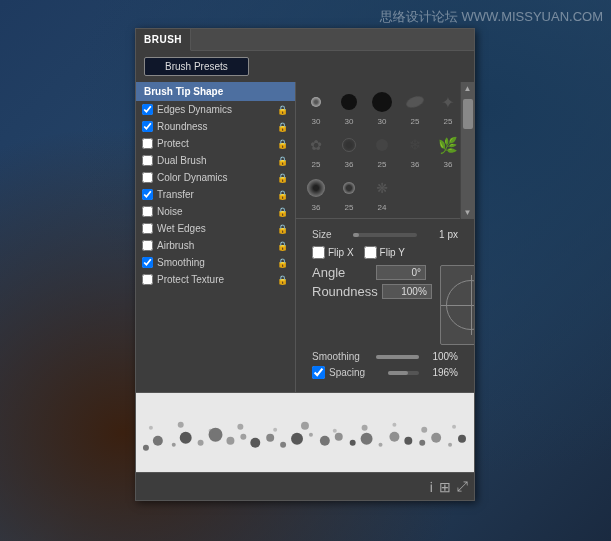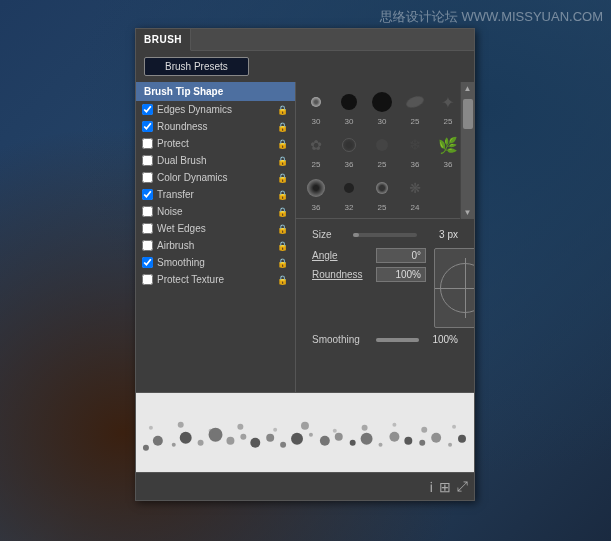--- a/index.html
+++ b/index.html
@@ -188,23 +188,22 @@
       flex-direction: column;
       gap: 4px;
     }
     .field-row {
       display: flex;
       align-items: center;
       gap: 4px;
     }
     .field-label {
       min-width: 60px;
-      font-size: 10px;
+      font-size: 13px;
       color: #ccc;
-      text-decoration: underline;
     }
     .field-value {
       background: #555;
       border: 1px solid #777;
       color: #ddd;
       font-size: 10px;
       padding: 1px 4px;
       width: 50px;
       text-align: right;
     }
@@ -460,26 +459,20 @@
           </div>
 
           <div class="brush-cell">
             <div class="brush-preview">
                 <div style="width:18px;height:18px;border-radius:50%;background:radial-gradient(circle,#222 20%,#777 70%,transparent 100%);"></div>
               </div>
             <span class="brush-number">36</span>
           </div>
           <div class="brush-cell">
             <div class="brush-preview">
-                <div style="width:10px;height:10px;border-radius:50%;background:#222;"></div>
-              </div>
-            <span class="brush-number">32</span>
-          </div>
-          <div class="brush-cell">
-            <div class="brush-preview">
                 <div style="width:12px;height:12px;border-radius:50%;background:radial-gradient(circle,#333 30%,#aaa 90%);"></div>
               </div>
             <span class="brush-number">25</span>
           </div>
           <div class="brush-cell">
             <div class="brush-preview">
                 <div style="font-size:14px;color:#555;">❋</div>
               </div>
             <span class="brush-number">24</span>
           </div>
@@ -491,23 +484,33 @@
         </div>
       </div>
 
       <div class="controls-area">
 
         <div class="size-row">
           <span class="size-label">Size</span>
           <div class="slider-track" style="flex:1;">
             <div class="slider-fill" style="width:10%;"></div>
           </div>
-          <span class="size-value">3 px</span>
-        </div>
-
+          <span class="size-value">1 px</span>
+        </div>
+
+        <div class="flip-row">
+          <div class="flip-check">
+            <input type="checkbox" style="">
+            <span>Flip X</span>
+          </div>
+          <div class="flip-check">
+            <input type="checkbox" style="">
+            <span>Flip Y</span>
+          </div>
+        </div>
 
         <div class="angle-roundness-row">
           <div class="angle-roundness-fields">
             <div class="field-row">
               <span class="field-label">Angle</span>
               <input class="field-value" type="text" value="0°" readonly="" style="background: rgb(85, 85, 85); border: 1px solid rgb(119, 119, 119); color: rgb(221, 221, 221); font-size: 10px; padding: 1px 4px; width: 50px;">
             </div>
             <div class="field-row">
               <span class="field-label">Roundness</span>
               <input class="field-value" type="text" value="100%" readonly="" style="background: rgb(85, 85, 85); border: 1px solid rgb(119, 119, 119); color: rgb(221, 221, 221); font-size: 10px; padding: 1px 4px; width: 50px;">
@@ -524,20 +527,28 @@
         </div>
 
         <div class="hardness-row">
           <span style="min-width:60px;font-size:10px;color:#ccc;">Smoothing</span>
           <div class="slider-track" style="flex:1;">
             <div class="slider-fill" style="width:100%;"></div>
           </div>
           <span style="font-size:10px;color:#ddd;min-width:35px;text-align:right;">100%</span>
         </div>
 
+        <div class="spacing-row">
+          <input type="checkbox" checked="" style="">
+          <span style="min-width:55px;font-size:10px;color:#ccc;">Spacing</span>
+          <div class="slider-track" style="flex:1;">
+            <div class="slider-fill" style="width:65%;"></div>
+          </div>
+          <span style="font-size:10px;color:#ddd;min-width:35px;text-align:right;">196%</span>
+        </div>
       </div>
     </div>
   </div>
 
   <div class="preview-area">
     <svg class="preview-dots" viewBox="0 0 340 80">
 
       <circle cx="10" cy="55" r="3" fill="#555" opacity="0.8"></circle>
       <circle cx="22" cy="48" r="5" fill="#444" opacity="0.7"></circle>
       <circle cx="38" cy="52" r="2" fill="#666" opacity="0.6"></circle>

